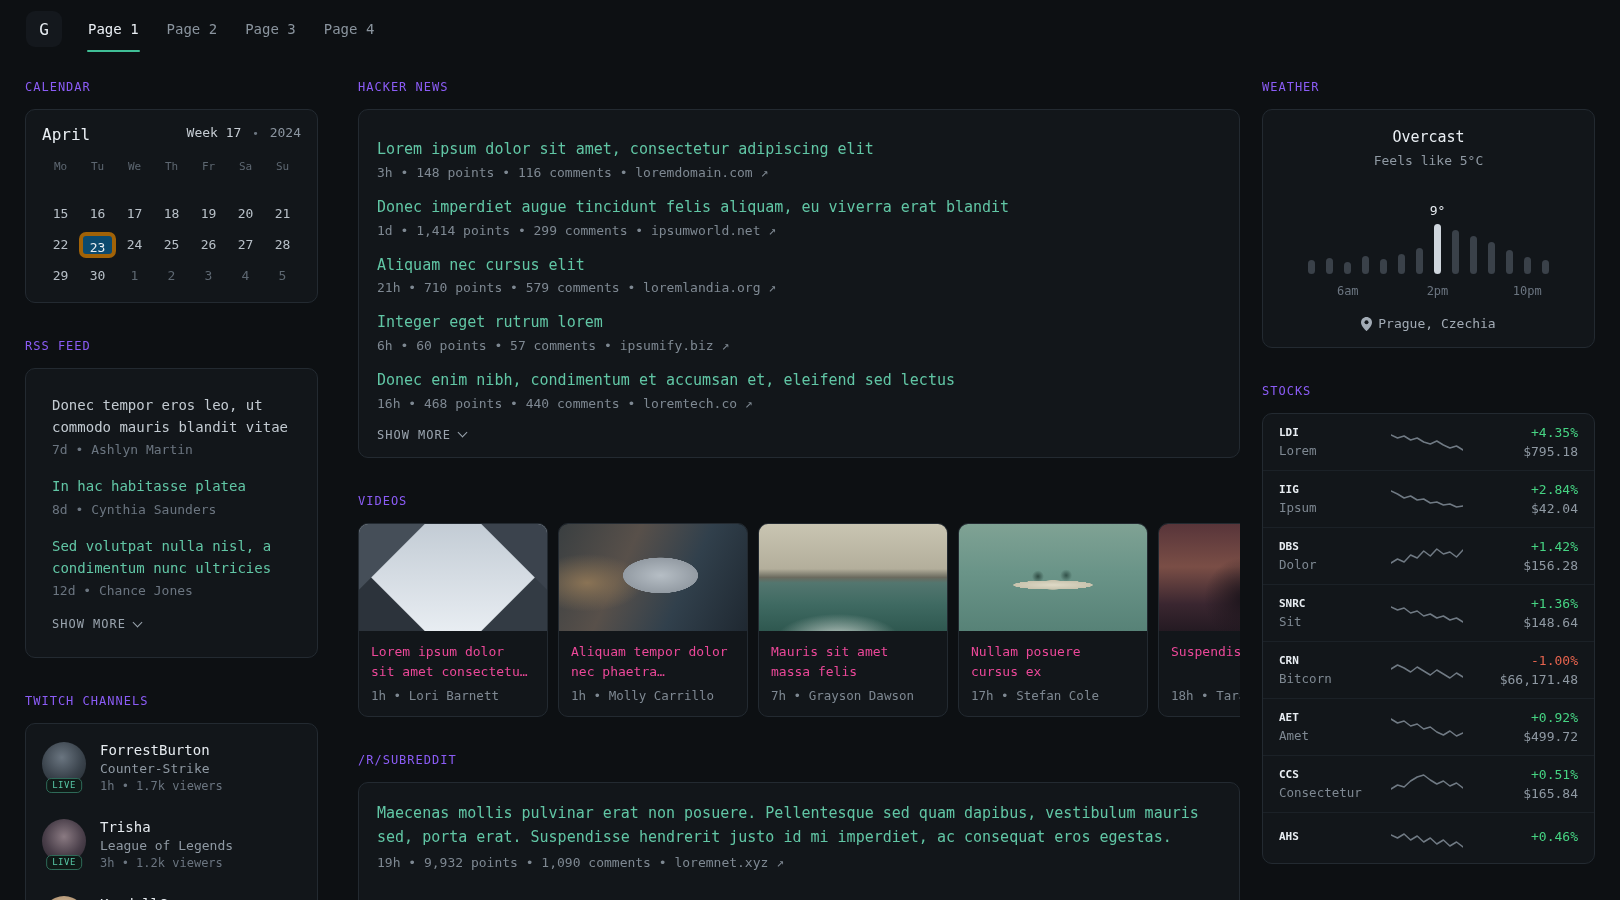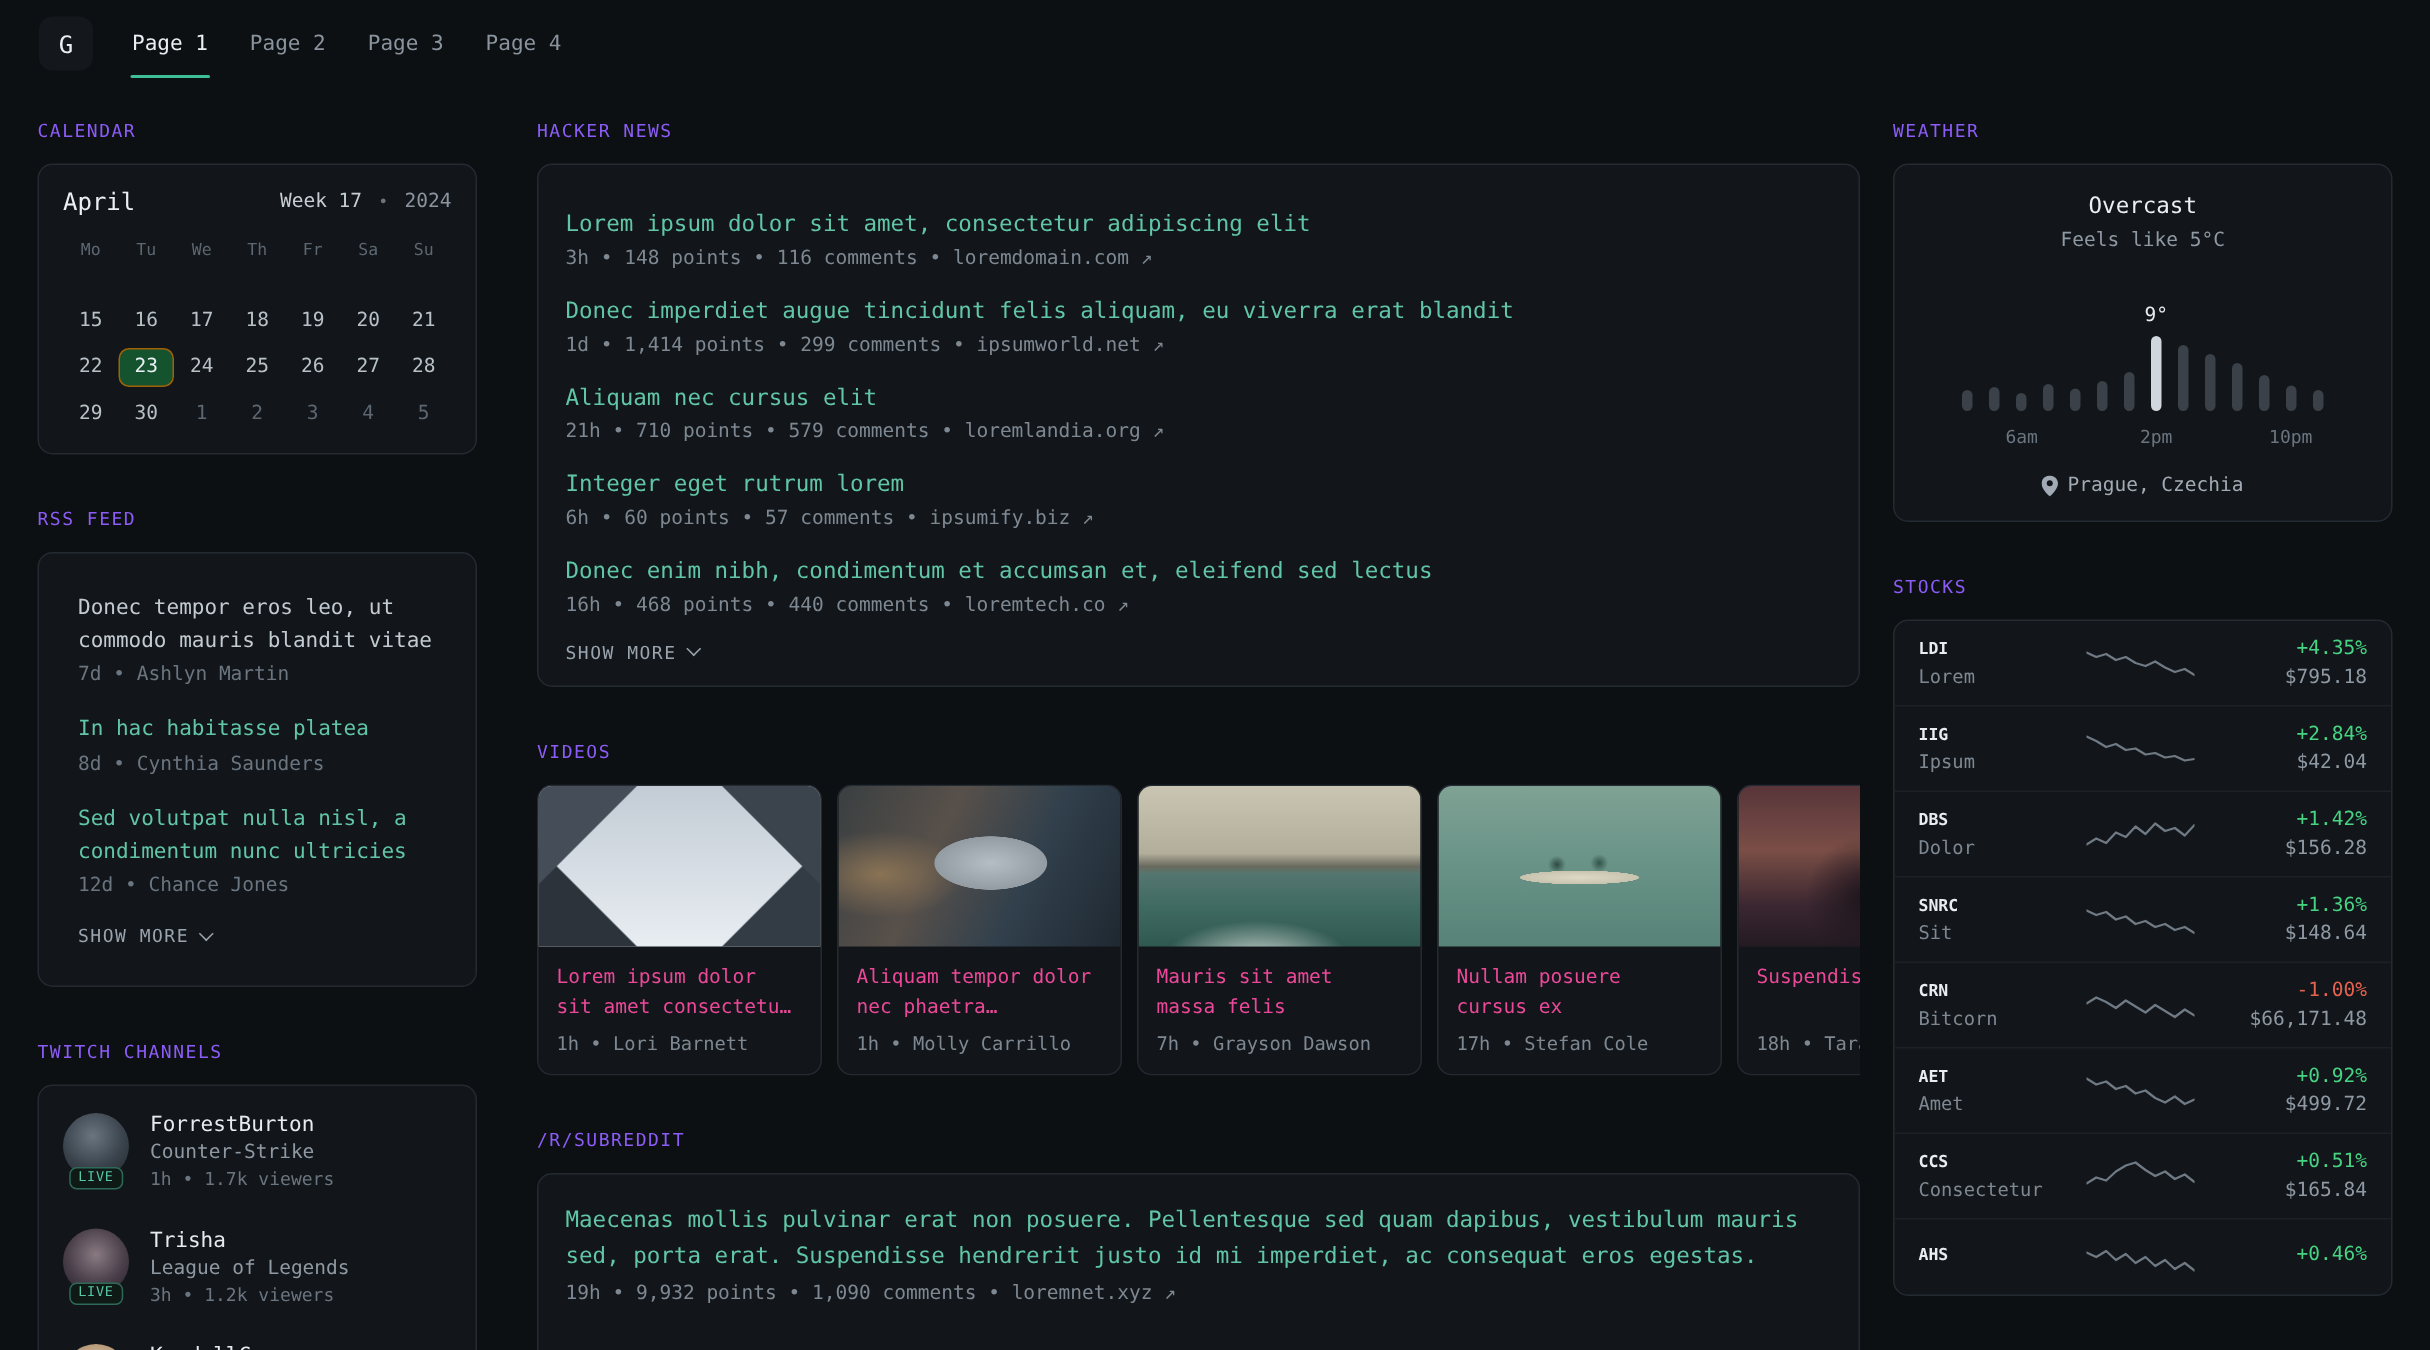--- a/index.html
+++ b/index.html
@@ -27,31 +27,31 @@
   .main{display:flex;padding:22px 25px 0}
   .col-left{width:293px;margin-right:40px;flex:0 0 auto}
   .col-mid{width:882px;margin-right:22px;flex:0 0 auto}
   .col-right{width:333px;flex:0 0 auto}
   .widget{margin-bottom:36px}
   .wtitle{font-size:12px;font-weight:normal;color:#8b5cf6;letter-spacing:1px;margin-bottom:15px}
   .card{background:var(--card);border:1px solid var(--border);border-radius:10px}
 
   
   .cal-card{padding:15px 16px 13px}
-  .cal-head-row{display:flex;justify-content:space-between;align-items:center}
+  .cal-head-row{display:flex;justify-content:space-between;align-items:flex-start}
   .cal-month{font-size:16px;color:var(--bright)}
   .cal-meta{font-size:13px;color:var(--dim)}
   .cal-meta .wk{color:#c6cdd4}
   .cal-meta .dot{color:var(--dimmer);margin:0 3px;font-size:11px}
   .cal-grid{display:grid;grid-template-columns:repeat(7,1fr);row-gap:5px;margin-top:14px;text-align:center}
   .cal-cell{height:26px;line-height:26px;font-size:13px}
   .cal-head{color:#5d6771;font-size:11px;height:18px;line-height:18px;margin-bottom:20px}
   .cal-day{color:#b8c0c8;border-radius:7px}
   .cal-day.dim{color:#5d6771}
-  .cal-day.sel{background:#14532d;border:1px solid #a16207;color:var(--bright);line-height:24px}
+  .cal-day.sel{background:#0c4a6e;border:4px solid #a16207;color:var(--bright);line-height:24px}
 
   
   .feed-card{padding:26px}
   .feed-item{margin-bottom:19px}
   .feed-title{display:block;font-size:14px;line-height:1.55;color:var(--link);cursor:pointer}
   .feed-title.visited{color:#c3cbd2}
   .feed-meta{margin-top:4px;font-size:13px;color:var(--dimmer)}
   .show-more{display:flex;align-items:center;gap:8px;font-size:12px;letter-spacing:1px;color:#9aa4ae;
        background:none;border:none;cursor:pointer;font-family:inherit;padding:0}
   .chev{width:7px;height:7px;border-right:1.5px solid #9aa4ae;border-bottom:1.5px solid #9aa4ae;

